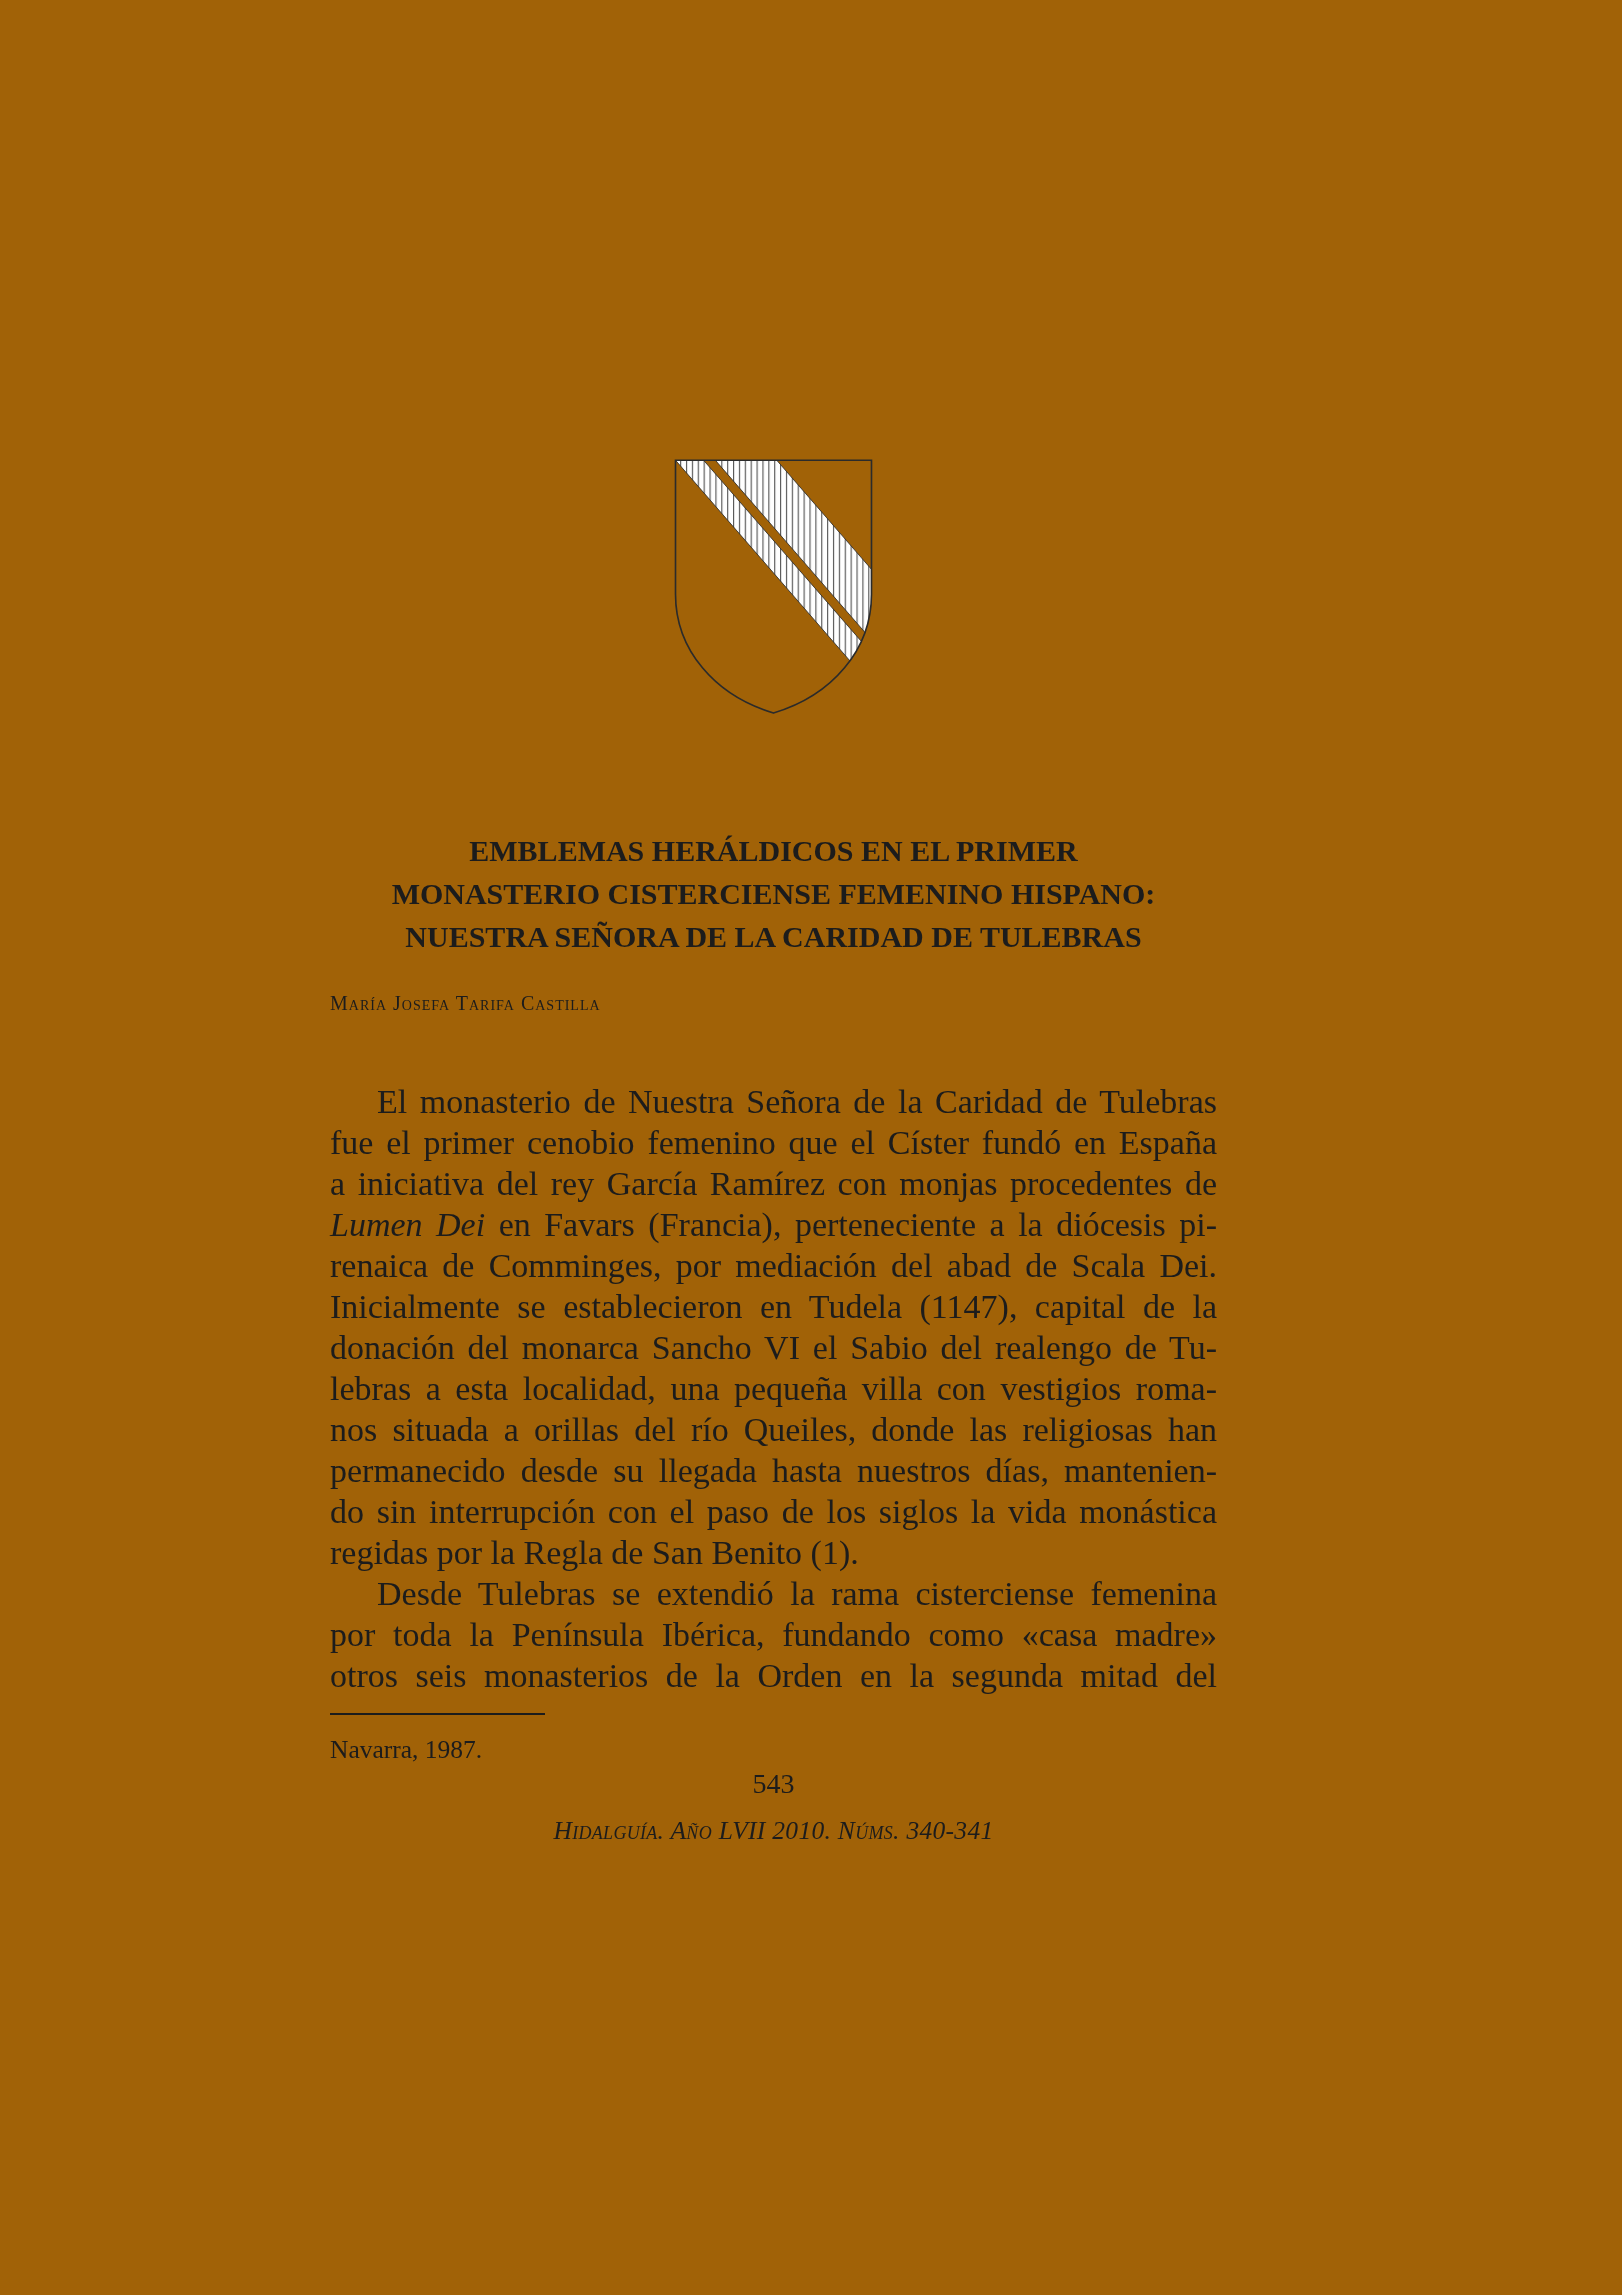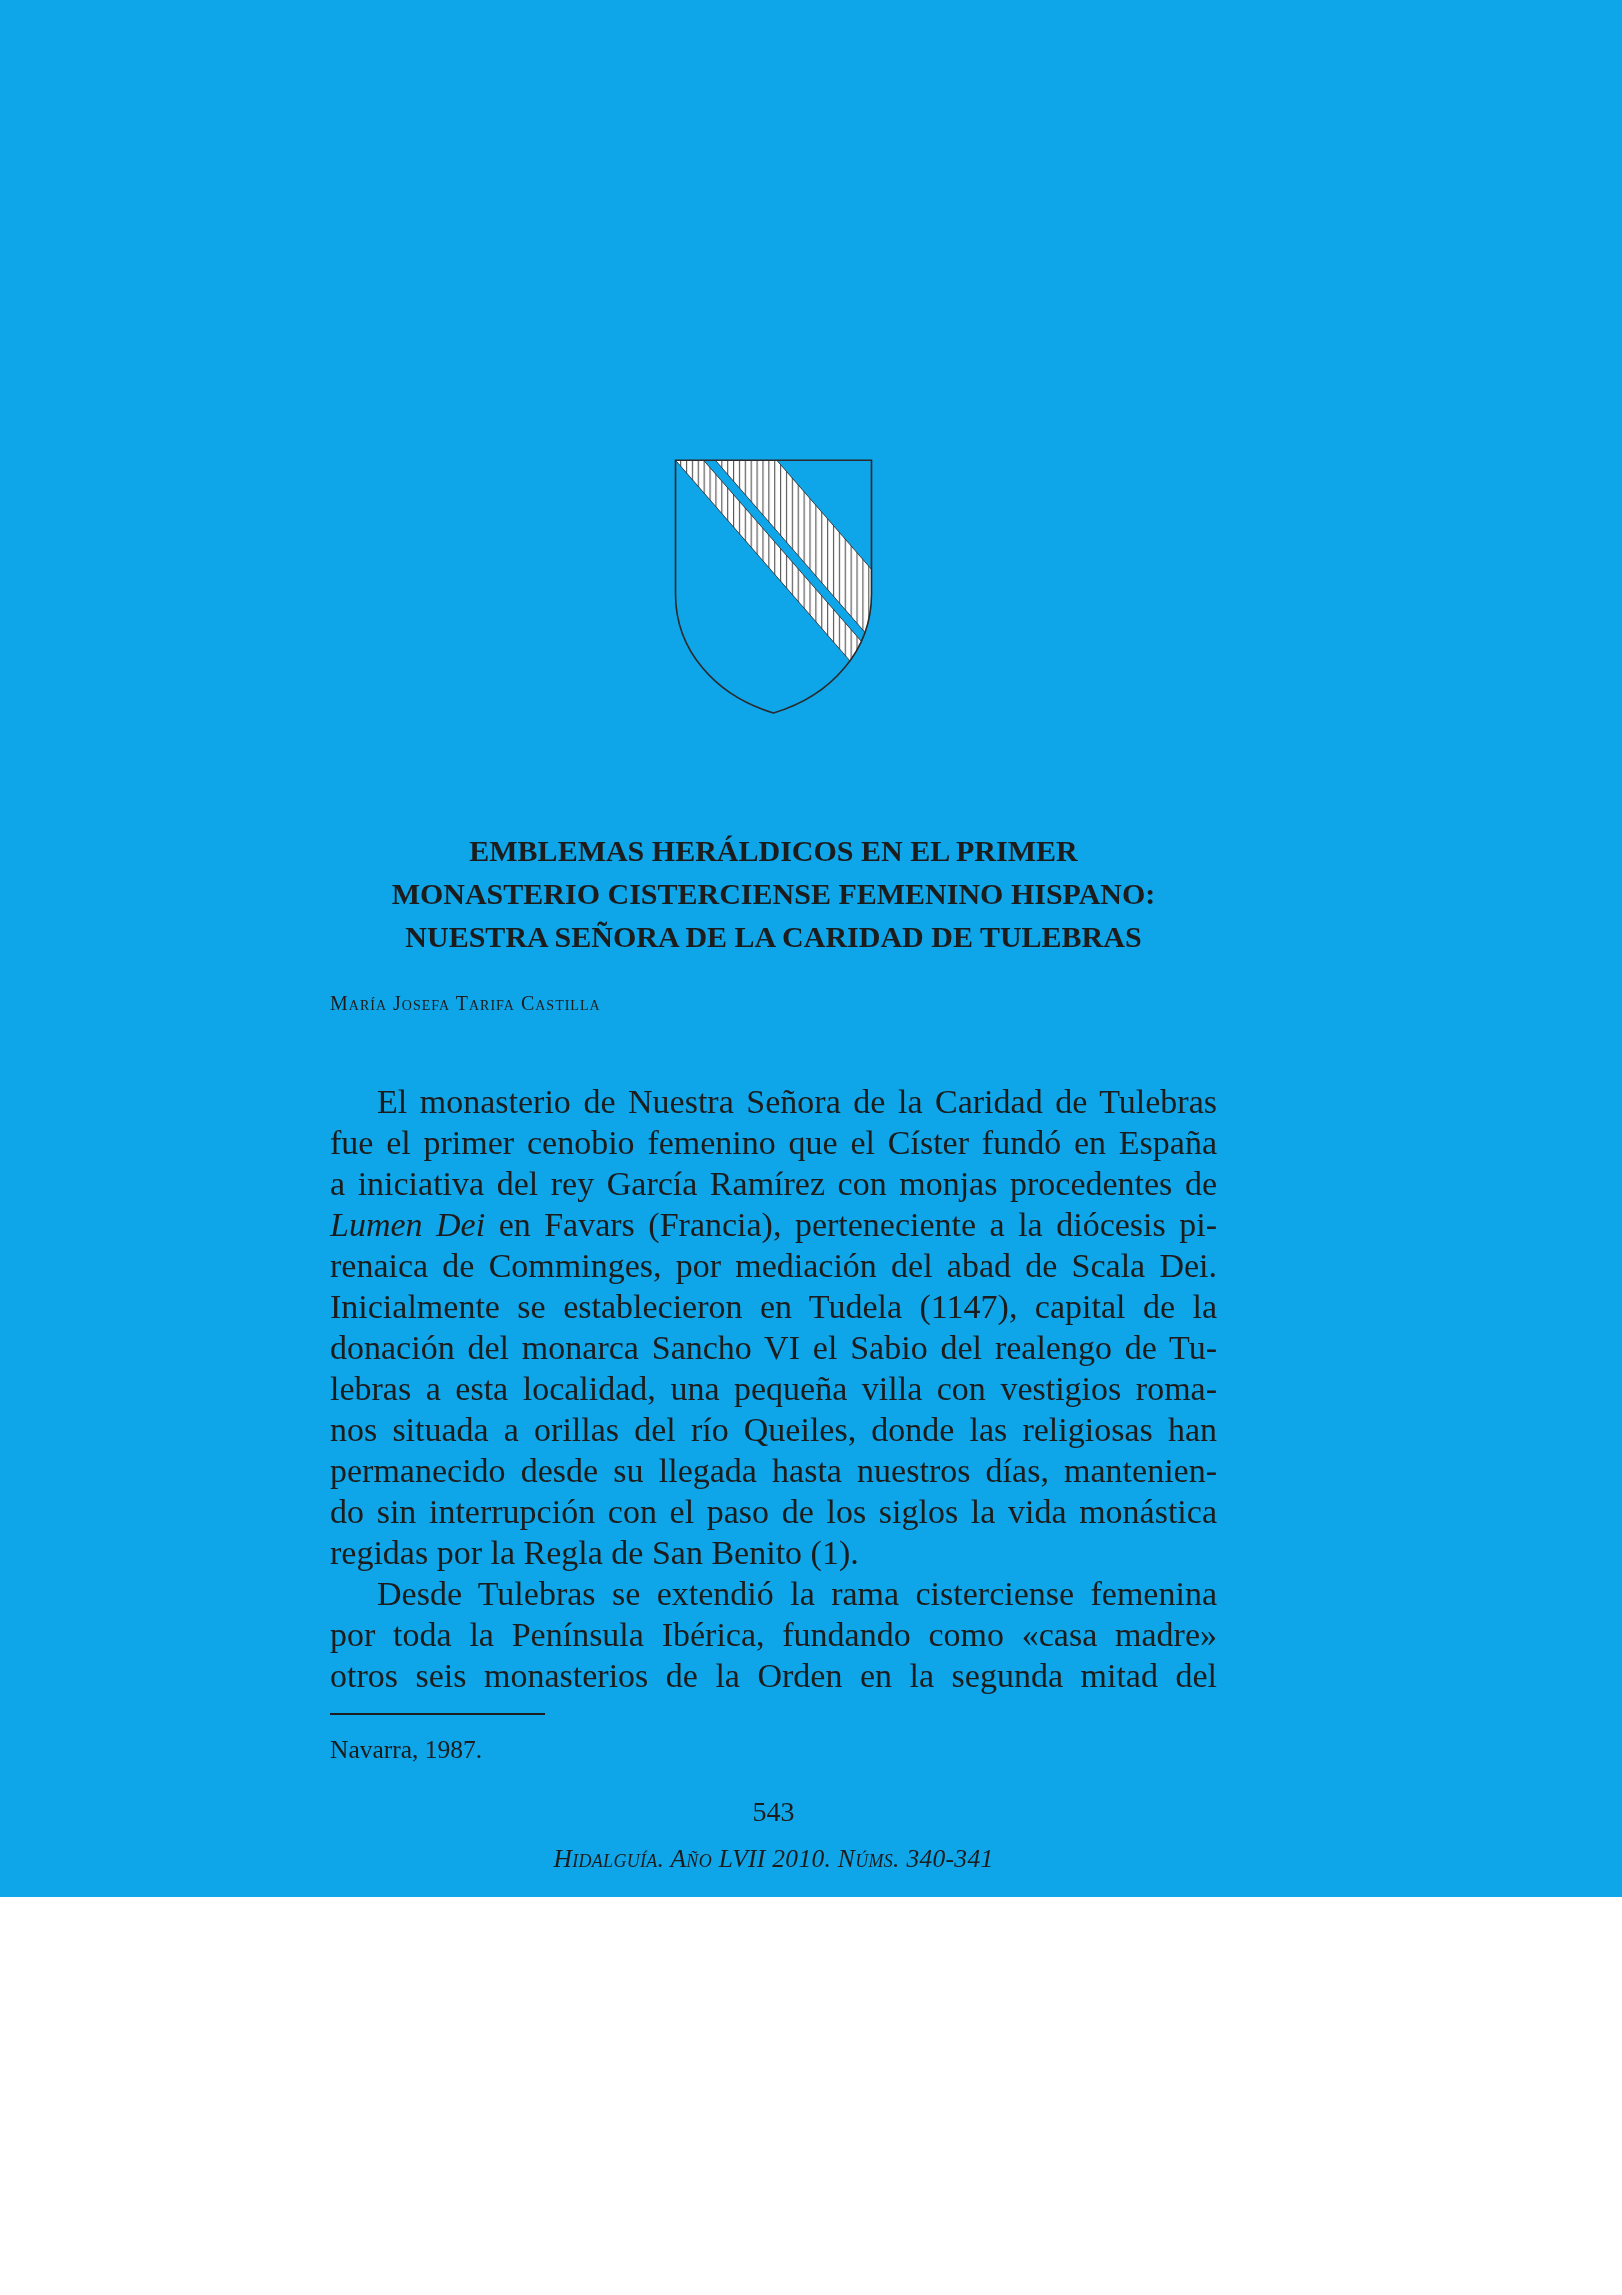--- a/index.html
+++ b/index.html
@@ -1,21 +1,21 @@
 <!DOCTYPE html>
 <html style="font-size:10.5px"><head>
 <meta charset="utf-8">
 <style>
   * { margin: 0; padding: 0; box-sizing: border-box; }
   html, body { background: #ffffff; }
   .page {
     position: relative;
     width: 1622px;
-    height: 1897px;
-    background: #0ea5e9;
+    height: 2295px;
+    background: #a16207;
     color: #1c1c1c;
     font-family: "Liberation Serif", "DejaVu Serif", serif;
     overflow: hidden;
   }
   .content {
     width: 887px;
     margin-left: 330px;
     padding-top: 457px;
   }
   .shield-wrap {
@@ -52,21 +52,21 @@
     width: 215px;
     border-top: 2px solid #1c1c1c;
   }
   .footnote {
     margin-top: 17px;
     font-size: 25.5px;
     line-height: 35px;
   }
   .footnote .line-first { text-indent: 36px; }
   .page-number {
-    margin-top: 29px;
+    margin-top: 1px;
     font-size: 28px;
     text-align: center;
   }
   .footer {
     margin-top: 16px;
     font-size: 25.5px;
     font-variant: small-caps;
     letter-spacing: 0.3px;
     text-align: center;
     font-style: italic;

